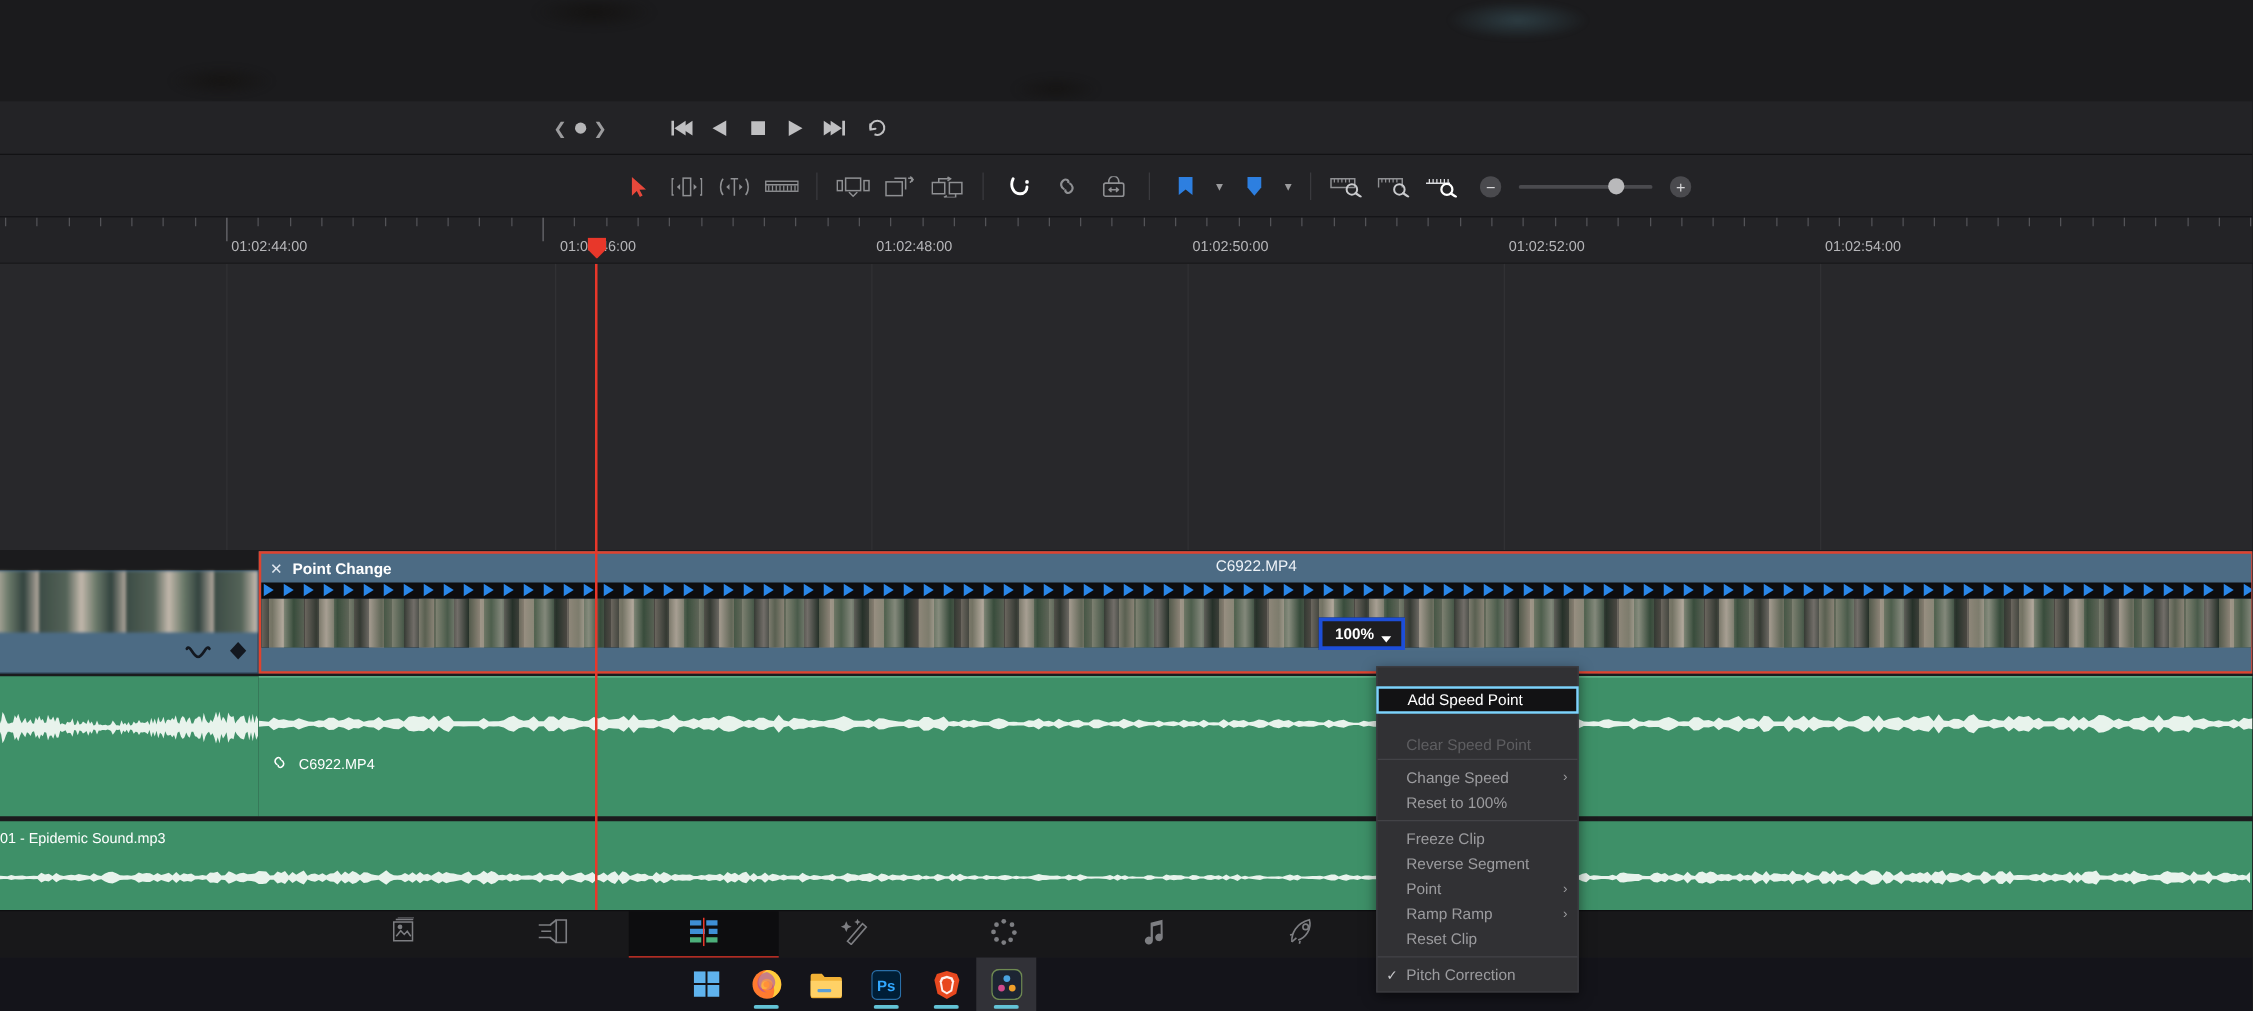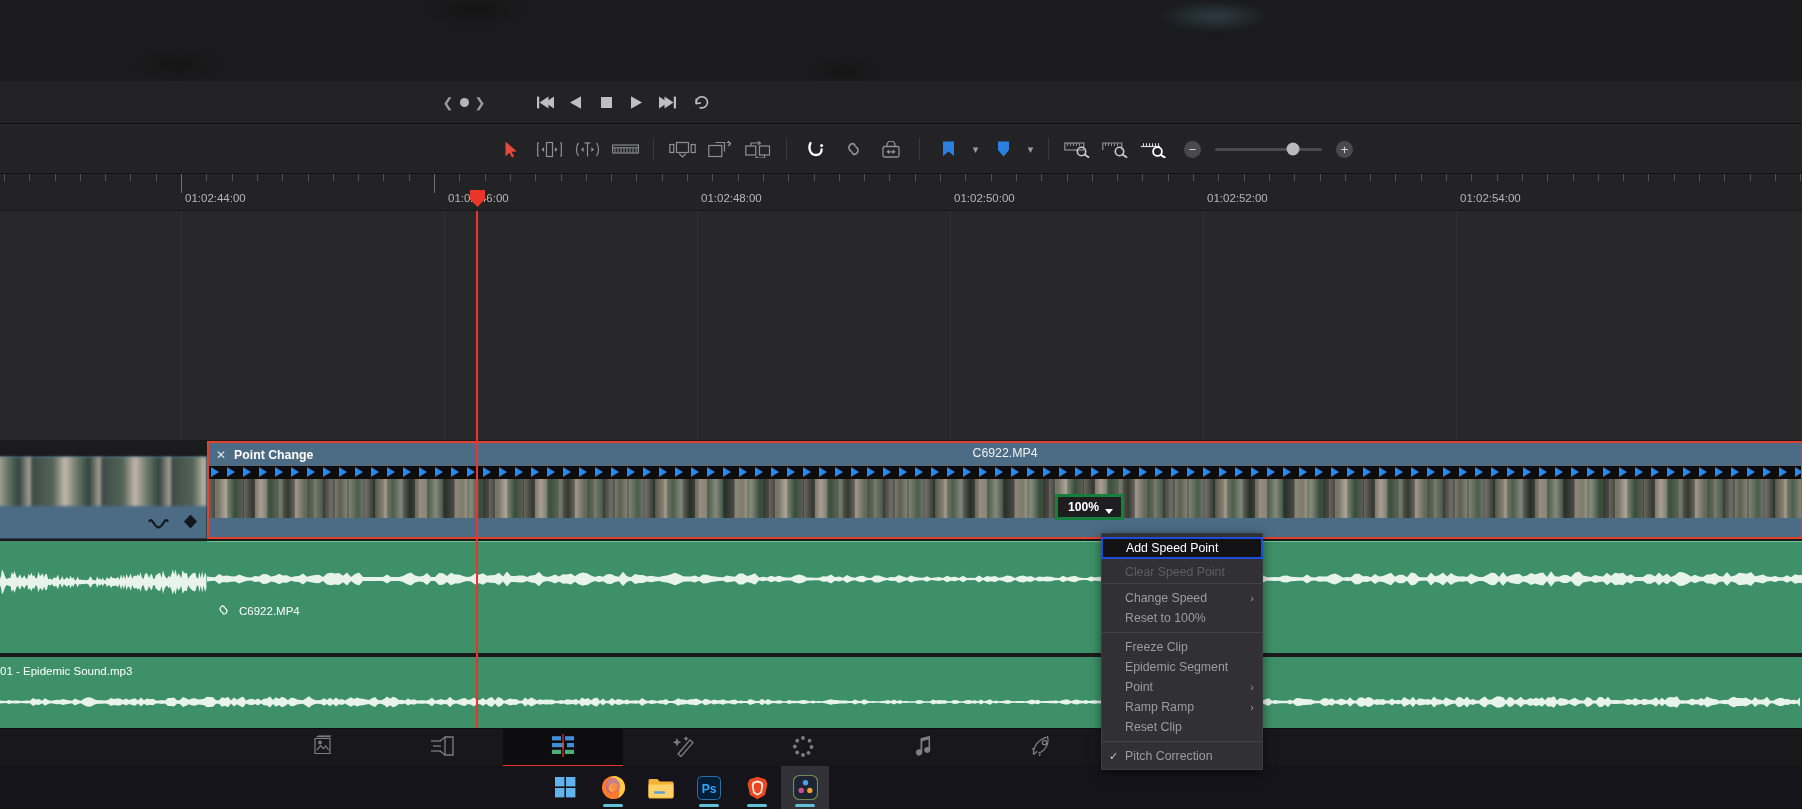--- a/index.html
+++ b/index.html
@@ -124,21 +124,21 @@
   }
   .film-strip::after {
     content:""; position:absolute; inset:0;
     background: repeating-linear-gradient(90deg,
       rgba(180,170,155,.55) 0px, rgba(120,130,110,.35) 9px,
       rgba(210,200,188,.5) 17px, rgba(60,80,62,.5) 26px, rgba(150,140,128,.45) 35px);
     filter: blur(.6px);
   }
   .speed-badge {
     position:absolute; left:1055px; top:283px; padding:3px 8px 3px 10px;
-    background:#1e1e20; border:3px solid #15803d; color:#ffffff;
+    background:#1e1e20; border:3px solid #1d4ed8; color:#ffffff;
     font-size:12.2px; font-weight:bold; display:flex; align-items:flex-end; gap:6px; z-index: 30; cursor:pointer;
   }
   .speed-badge .tri { width:0;height:0;border-left:4px solid transparent;border-right:4px solid transparent;border-top:5px solid #fff; }
 
   
   .atrack1 { position:absolute; left:0; top:328px; width:1802px; height:118px; background:#1b1b1d; }
   .aclip-prev { position:absolute; left:-40px; top:2px; width:247px; height:112px; background:#3e9068; }
   .aclip-main { position:absolute; left:207px; top:2px; width:1596px; height:112px; background:#3e9068; border-top:1px solid #6fc096; }
   .aclip-label { position:absolute; left:10px; top:62px; display:flex; align-items:center; gap:9px; font-size:11.5px; color:#ffffff; }
   .atrack2 { position:absolute; left:0; top:446px; width:1802px; height:71px; background:#3e9068; }
@@ -151,21 +151,21 @@
     clip-path: polygon(0 0, 100% 0, 100% 55%, 50% 100%, 0 55%);
   }
 
   
   .ctx-menu {
     position:absolute; left:1101px; top:533px; width:162px;
     background:#313134; border:1px solid #3d3d41; padding:3px 0;
     font-size:12.3px; color:#9c9c9f; z-index: 120; box-shadow: 0 3px 10px rgba(0,0,0,.5);
   }
   .ctx-item { height:20px; display:flex; align-items:center; padding:0 8px 0 23px; cursor:pointer; position:relative; }
-  .ctx-item.selected { background:#121214; color:#ffffff; border:2px solid #1d4ed8; height:22px; margin:0 -1px; }
+  .ctx-item.selected { background:#121214; color:#ffffff; border:2px solid #7dd3fc; height:22px; margin:12px -1px; }
   .ctx-item.disabled { color:#5e5e61; cursor:default;align-items:flex-end; }
   .ctx-item .sub { position:absolute; right:8px; font-size:11px; color:#9c9c9f; }
   .ctx-item .chk { position:absolute; left:7px; font-size:11px; color:#c8c8cb; }
   .ctx-sep { height:1px; background:#434347; margin:4px 0; }
 
   
   .pagenav {
     position:absolute; left:0; top:728px; width:1802px; height:38px;
     background:#18181a; border-top:1px solid #0e0e10;
     display:flex; align-items:center; justify-content:center; gap:0;
@@ -667,21 +667,21 @@
         <span class="sub">›</span>
       </div>
       <div class="ctx-item">
         <span>Reset to 100%</span>
       </div>
       <div class="ctx-sep"></div>
       <div class="ctx-item">
         <span>Freeze Clip</span>
       </div>
       <div class="ctx-item">
-        <span>Epidemic Segment</span>
+        <span>Reverse Segment</span>
       </div>
       <div class="ctx-item">
         <span>Point</span>
         <span class="sub">›</span>
       </div>
       <div class="ctx-item">
         <span>Ramp Ramp</span>
         <span class="sub">›</span>
       </div>
       <div class="ctx-item">

